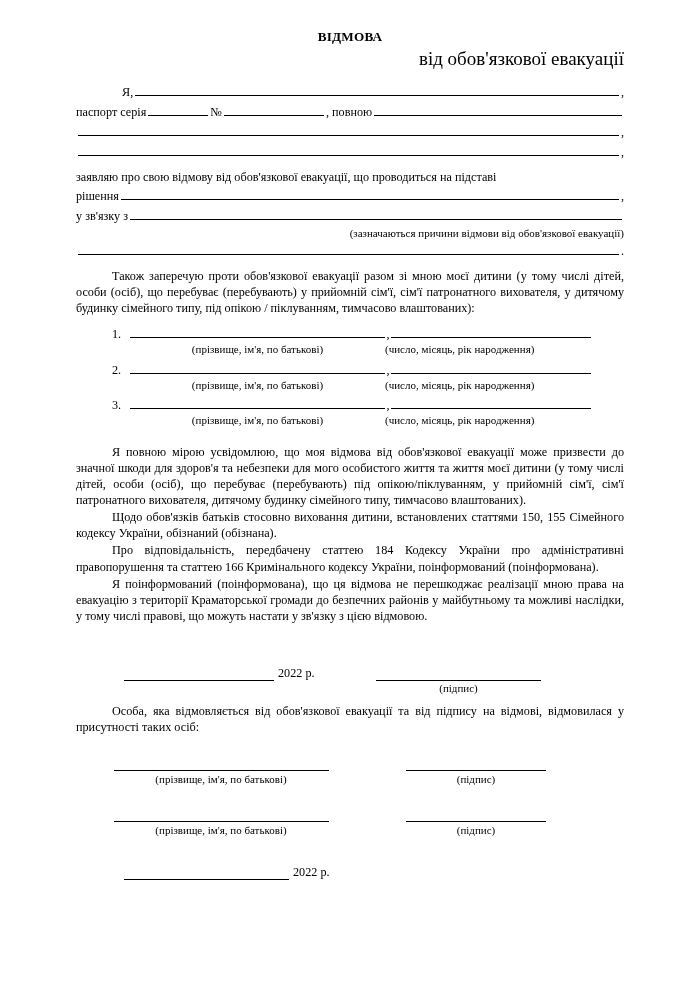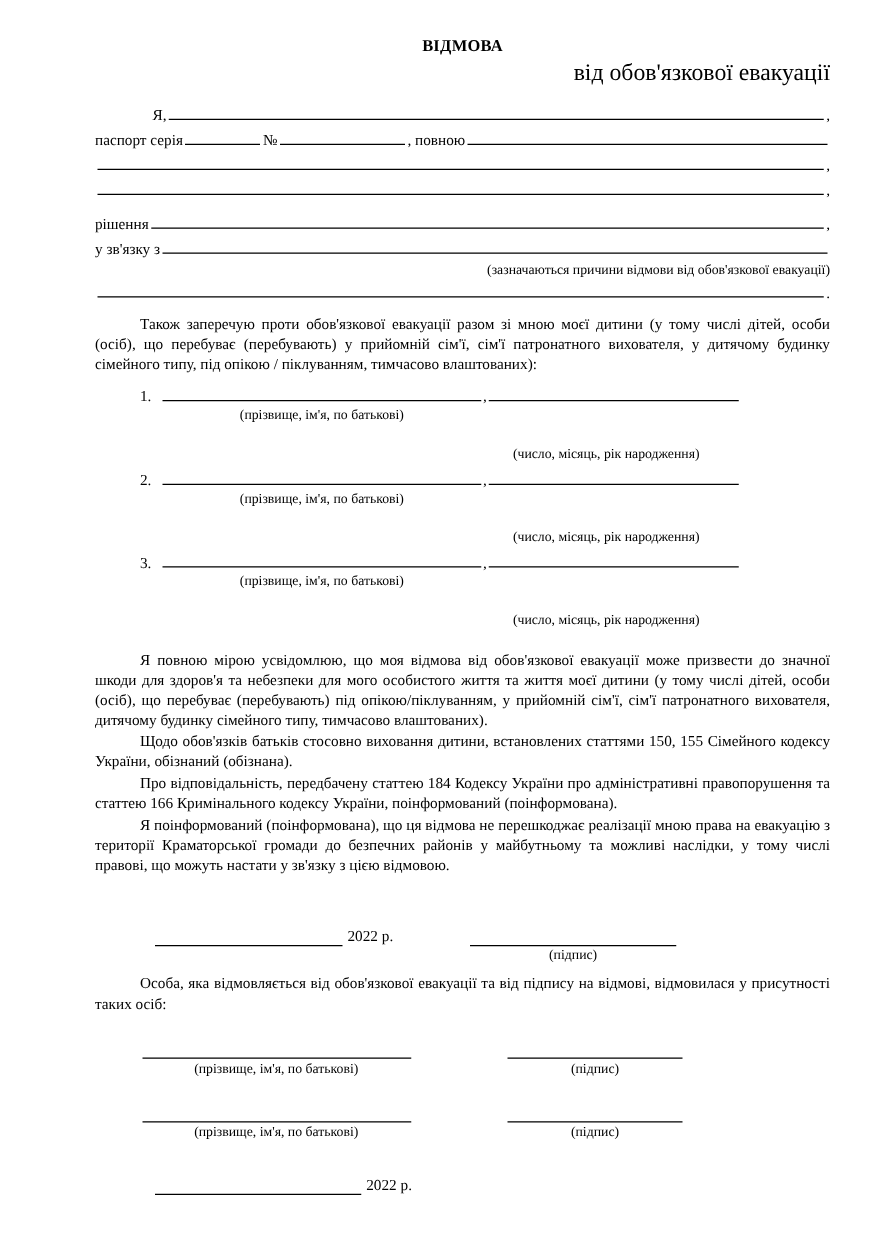--- a/index.html
+++ b/index.html
@@ -14,21 +14,21 @@
     color: #000000;
     font-size: 12.2px;
     line-height: 1.32;
     position: relative;
     overflow: hidden;
   }
   .page {
     width: 700px;
     height: 990px;
     box-sizing: border-box;
-    padding: 28px 36px 0 76px;
+    padding: 28px 76px 0 76px;
     position: relative;
   }
   .title {
     text-align: center;
     font-weight: bold;
     font-size: 13.2px;
     letter-spacing: 0.2px;
     margin: 0 0 1px 0;
   }
   .subtitle {
@@ -91,21 +91,21 @@
     flex: 0 0 200px;
     border-bottom: 1px solid #000;
     height: 13px;
   }
   .child-caps {
     display: flex;
     font-size: 11px;
     margin-bottom: 3px;
   }
   .child-caps .c1 { flex: 0 0 273px; text-align: center; padding-left: 18px; box-sizing: border-box;}
-  .child-caps .c2 { flex: 0 0 200px; text-align: center; margin-top: 31px; }
+  .child-caps .c2 { flex: 0 0 200px; text-align: left; }
 
   .center-note {
     text-align: right;
     font-size: 11px;
   }
 
   
   .sig-row {
     display: flex;
     justify-content: flex-start;
@@ -181,20 +181,21 @@
     <span class="tail">,</span>
   </div>
 
   <div class="row">
     <span class="fill"></span>
     <span class="tail">,</span>
   </div>
 
   <div class="gap-sm"></div>
 
+  <p class="just-noind">заявляю про свою відмову від обов'язкової евакуації, що проводиться на підставі</p>
 
   <div class="row">
     <span class="lbl">рішення</span>
     <span class="fill"></span>
     <span class="tail">,</span>
   </div>
 
   <div class="row">
     <span class="lbl">у зв'язку з</span>
     <span class="fill"></span>

